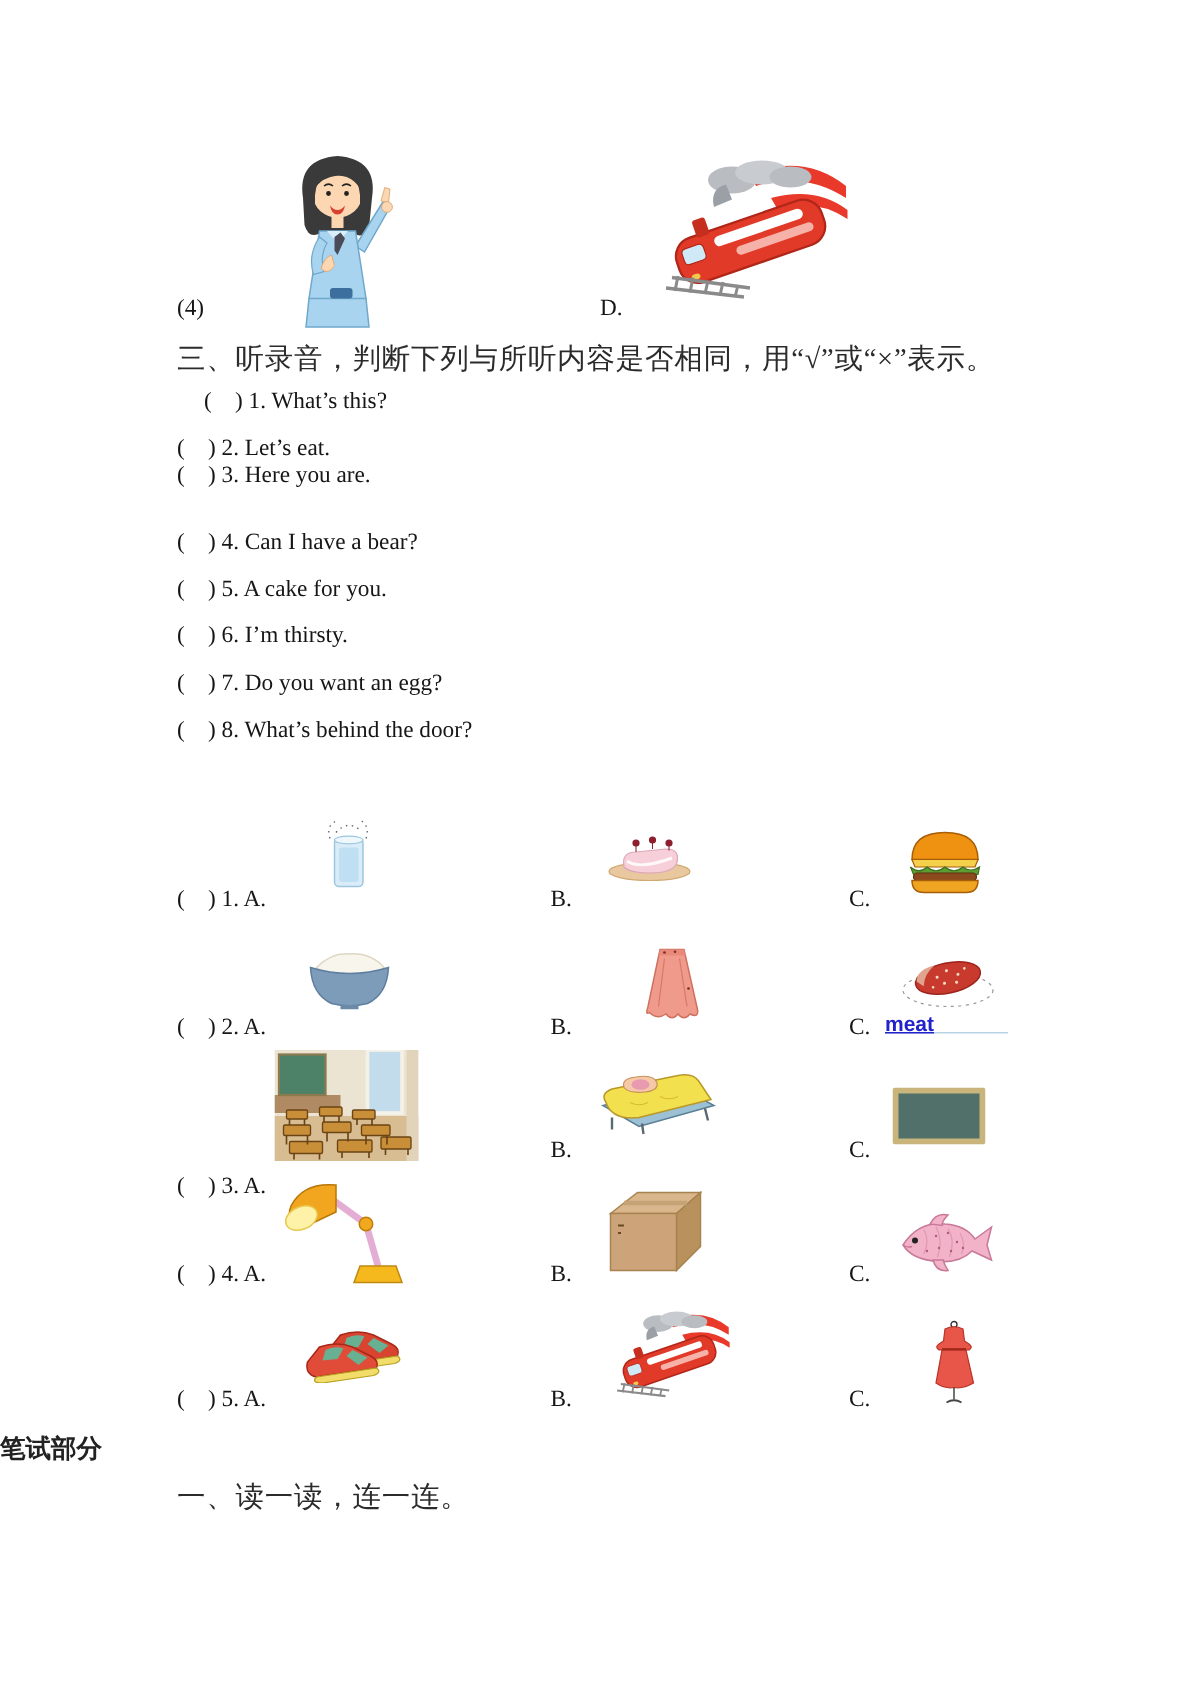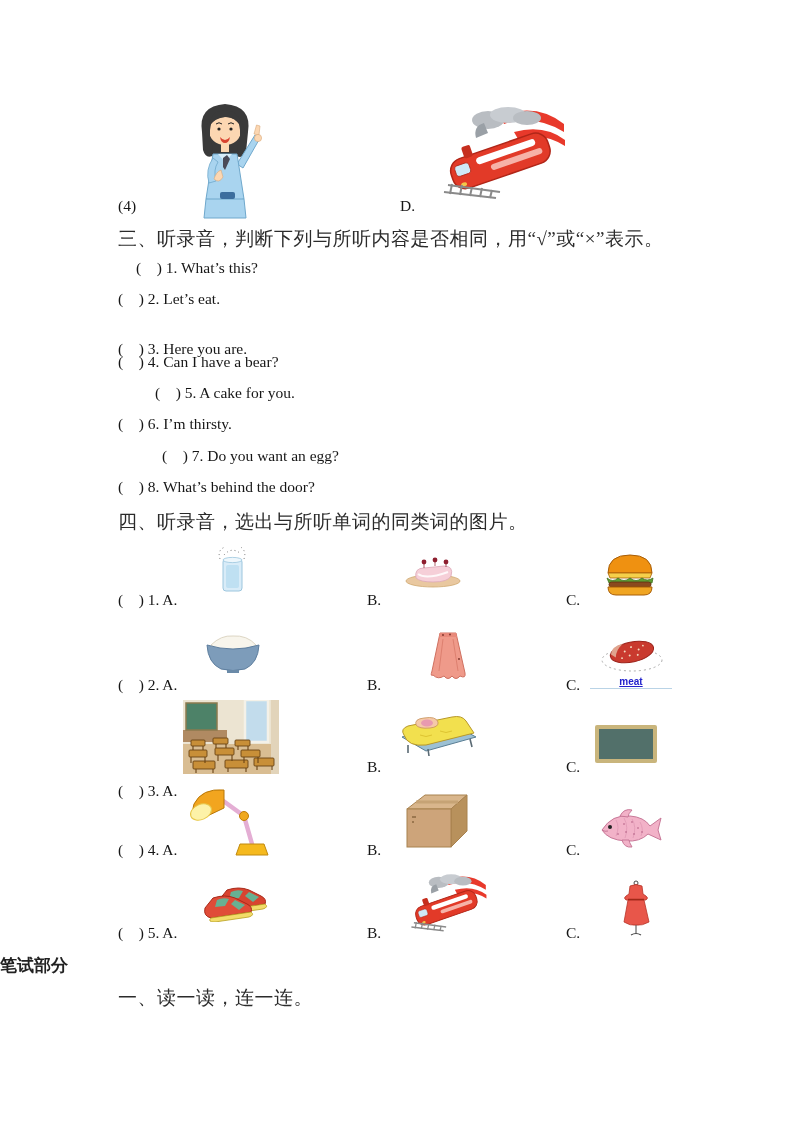--- a/index.html
+++ b/index.html
@@ -6,21 +6,21 @@
   .page{
     position:relative;width:793px;height:1122px;background:#ffffff;
     font-family:"Liberation Serif","DejaVu Serif",serif;color:#1d1d1d;overflow:hidden;
   }
   .abs{position:absolute;}
   .en{font-size:15.5px;white-space:pre;color:#161616;}
   .cn{font-size:19px;white-space:pre;color:#2b2b2b;letter-spacing:.5px;}
   .opt{font-size:15.5px;white-space:pre;color:#161616;}
   .part-title{font-size:17px;font-weight:bold;color:#222;text-align:left;width:756px;left:0;}
   .img-wrap svg{display:block;width:100%;height:100%;}
-  .meat-cap{font-size:10px;font-weight:bold;color:#2222cc;text-align:center;text-decoration:underline;
+  .meat-cap{font-size:14px;font-weight:bold;color:#2222cc;text-align:left;text-decoration:underline;
             font-family:"Liberation Sans","DejaVu Sans",sans-serif;line-height:10px;}
   .meat-line{height:1px;background:#b9d3e6;margin-top:1px;}
 </style>
 </head>
 <body>
 
 <div class="page">
 
   <div class="abs img-wrap" style="left:180px;top:98px;width:90px;height:122px;">
     <svg viewBox="0 0 90 122">
@@ -72,28 +72,27 @@
           <path d="M32 87 L30 96"></path>
         <path d="M42 88 L40 97"></path>
           <path d="M52 90 L50 98"></path>
       </g>
     </svg>
   </div>
 
   <div class="abs cn" style="left:118px;top:226px;">三、听录音，判断下列与所听内容是否相同，用“√”或“×”表示。</div>
   <div class="abs en" style="left:136px;top:259px;">(    ) 1. What’s this?</div>
   <div class="abs en" style="left:118px;top:290px;">(    ) 2. Let’s eat.</div>
-  <div class="abs en" style="left:118px;top:340px;">(    ) 3. Here you are.</div>
+  <div class="abs en" style="left:118px;top:308px;">(    ) 3. Here you are.</div>
   <div class="abs en" style="left:118px;top:353px;">(    ) 4. Can I have a bear?</div>
-  <div class="abs en" style="left:118px;top:384px;margin-left:37px;">(    ) 5. A cake for you.</div>
+  <div class="abs en" style="left:118px;top:384px;">(    ) 5. A cake for you.</div>
   <div class="abs en" style="left:118px;top:415px;">(    ) 6. I’m thirsty.</div>
-  <div class="abs en" style="left:118px;top:447px;margin-left:44px;">(    ) 7. Do you want an egg?</div>
+  <div class="abs en" style="left:118px;top:447px;">(    ) 7. Do you want an egg?</div>
   <div class="abs en" style="left:118px;top:478px;">(    ) 8. What’s behind the door?</div>
 
-  <div class="abs cn" style="left:118px;top:509px;">四、听录音，选出与所听单词的同类词的图片。</div>
 
   <div class="abs en" style="left:118px;top:591px;">(    ) 1. A.</div>
   <div class="abs img-wrap" style="left:214px;top:545px;width:36px;height:50px;">
     <svg viewBox="0 0 36 50">
       <g stroke="#666" fill="none" stroke-width=".9" stroke-dasharray="1 3">
         <path d="M6 14 Q3 5 11 2"></path>
           <path d="M30 14 Q33 5 25 1"></path>
           <path d="M10 10 Q18 1 27 9"></path>
       </g>
       <rect x="9" y="14" width="19" height="32" rx="3" fill="#d9ecf8" stroke="#9cc6de"></rect>

